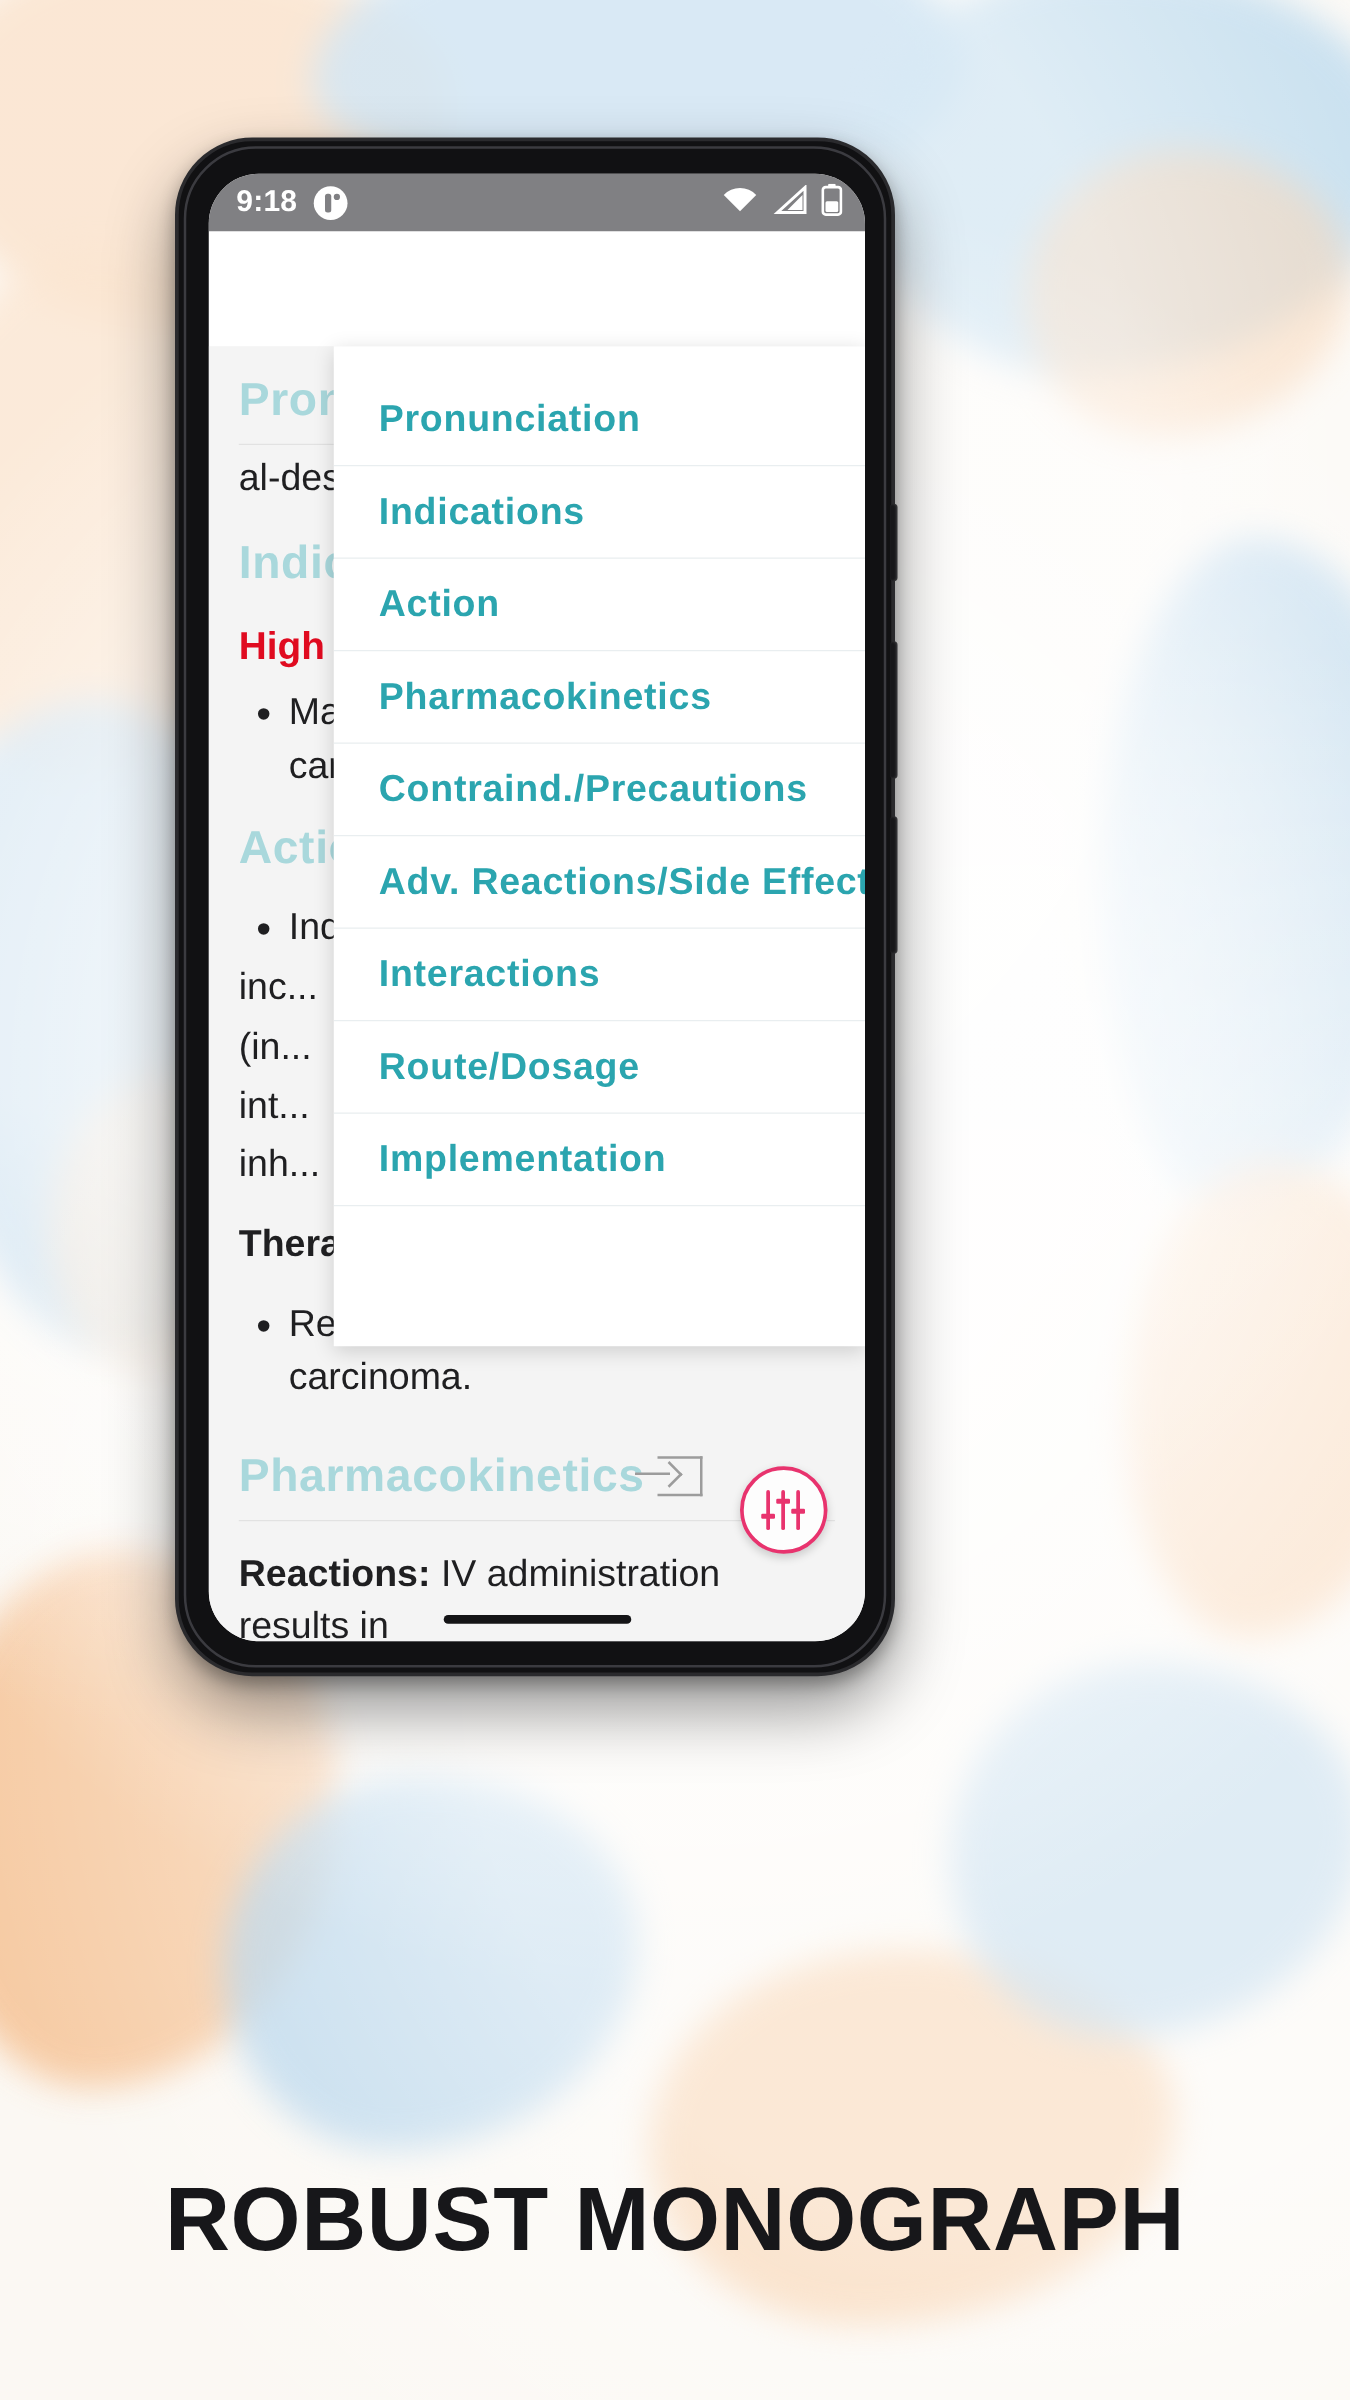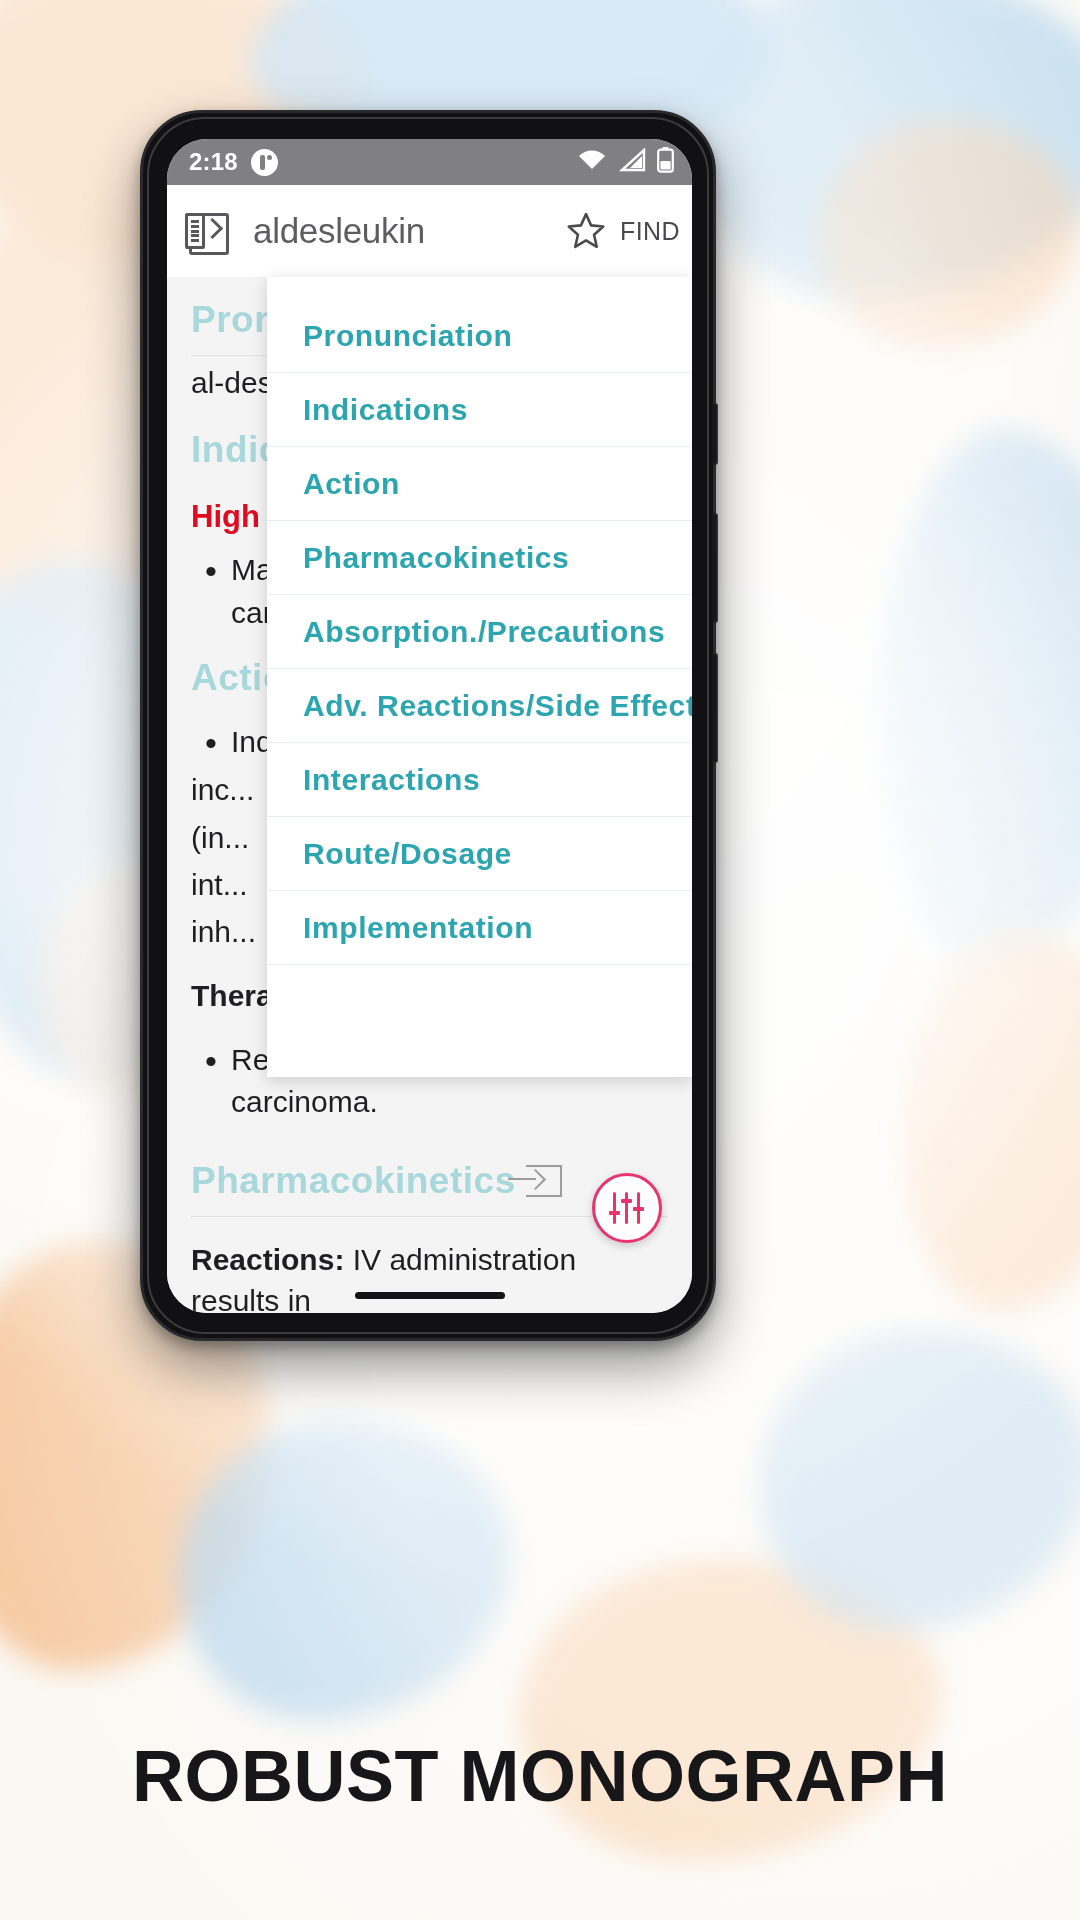--- a/index.html
+++ b/index.html
@@ -159,21 +159,21 @@
 
 <div id="phone">
   <div class="side-btn sb1"></div>
   <div class="side-btn sb2"></div>
   <div class="side-btn sb3"></div>
 
   <div id="screen">
 
     <div id="statusbar">
       <div class="sb-left">
-        <span class="time">2:18</span>
+        <span class="time">9:18</span>
         <span class="notif-dot"></span>
       </div>
       <div class="sb-right">
         <span class="ico-wifi">
           <svg width="30" height="24" viewBox="0 0 30 24">
               <path d="M15 21 L2 8 A18 18 0 0 1 28 8 Z" fill="#fff"></path>
             </svg>
         </span>
         <span class="ico-sig">
           <svg width="28" height="24" viewBox="0 0 28 24">
@@ -184,40 +184,20 @@
         <span class="ico-bat">
           <svg width="17" height="26" viewBox="0 0 17 26">
             <rect x="1.2" y="2.6" width="14.6" height="22" rx="2.4" fill="none" stroke="#fff" stroke-width="2.2"></rect>
             <rect x="5.5" y="0" width="6" height="3" rx="1" fill="#fff"></rect>
             <rect x="3.4" y="14" width="10.2" height="8.6" rx="1.2" fill="#fff"></rect>
           </svg>
         </span>
       </div>
     </div>
 
-    <div id="appbar">
-      <div id="menu-ico">
-        <div class="box"></div>
-        <div class="lines">
-            <i></i>
-            <i></i>
-            <i></i>
-            <i></i>
-            <i></i>
-          </div>
-        <div class="chev"></div>
-      </div>
-      <div id="drug-title">aldesleukin</div>
-      <div id="star-btn">
-        <svg width="46" height="46" viewBox="0 0 24 24">
-          <path d="M12 3.2 l2.65 5.85 6.35.62 -4.8 4.3 1.4 6.28 -5.6-3.3 -5.6 3.3 1.4-6.28 -4.8-4.3 6.35-.62Z" fill="none" stroke="#4a4a4e" stroke-width="1.35" stroke-linejoin="round"></path>
-        </svg>
-      </div>
-      <div id="find-btn">FIND</div>
-    </div>
 
     <div id="content">
       <div class="sec-h divider">Pronunciation</div>
       <div class="body-p">al-dess-loo-kin</div>
 
       <div class="sec-h">Indications</div>
       <div class="alert">High Alert</div>
       <div class="bul">Ma... of metastatic renal cell carcinoma.</div>
 
       <div class="sec-h">Action</div>
@@ -240,21 +220,21 @@
         <span>IV administration results in</span>
       </div>
     </div>
 
     <div id="dropmenu">
       <div class="inner">
         <div class="mi">Pronunciation</div>
         <div class="mi">Indications</div>
         <div class="mi">Action</div>
         <div class="mi">Pharmacokinetics</div>
-        <div class="mi">Absorption./Precautions</div>
+        <div class="mi">Contraind./Precautions</div>
         <div class="mi">Adv. Reactions/Side Effects</div>
         <div class="mi">Interactions</div>
         <div class="mi">Route/Dosage</div>
         <div class="mi">Implementation</div>
 
       </div>
     </div>
 
     <div id="fab">
       <div class="sl">

